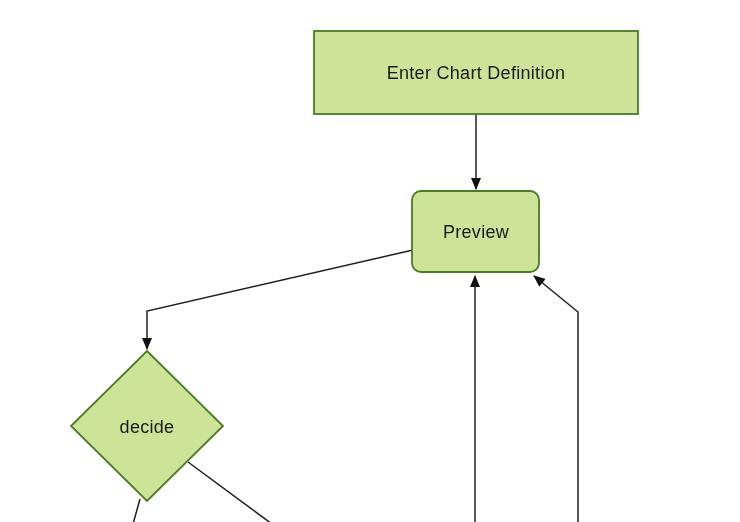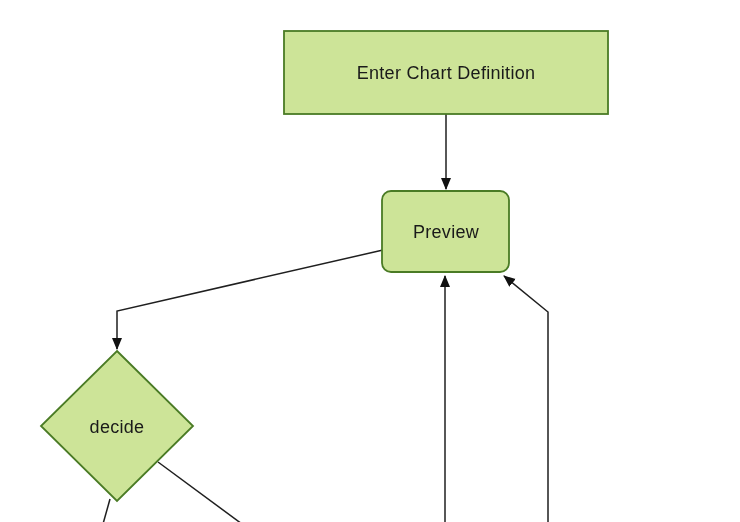--- a/index.html
+++ b/index.html
@@ -11,20 +11,21 @@
     --background: #ffffff;
   }
   * { margin: 0; padding: 0; box-sizing: border-box; }
   html, body { background: var(--background); }
   .stage {
     position: relative;
     width: 740px;
     height: 522px;
     overflow: hidden;
     background: var(--background);
+    padding-left: 30px;
   }
   svg.flowchart { display: block; width: 740px; height: 522px; }
   .node-shape {
     fill: var(--node-fill);
     stroke: var(--node-border);
     stroke-width: 1.8;
   }
   .node-label {
     fill: var(--node-text);
     font-family: "Liberation Sans", sans-serif;

